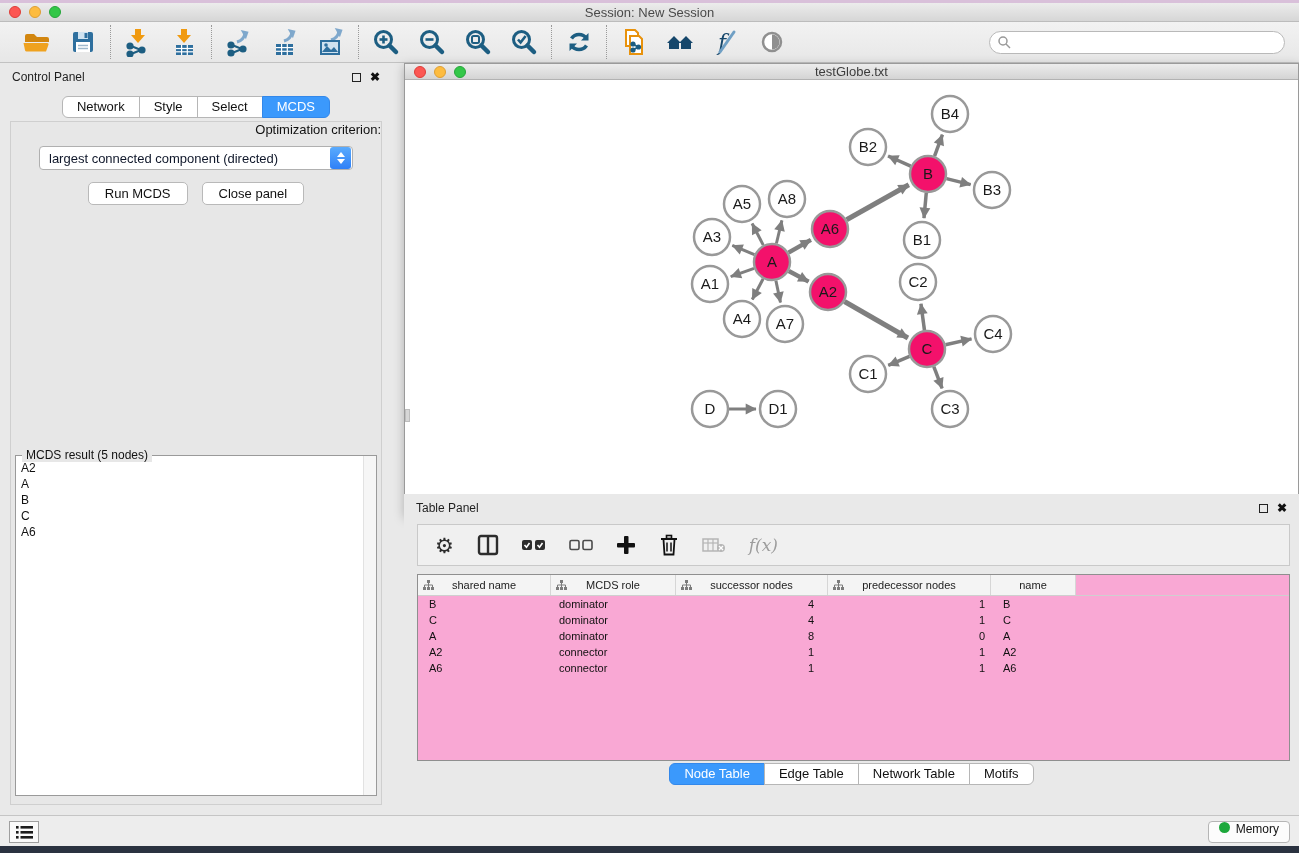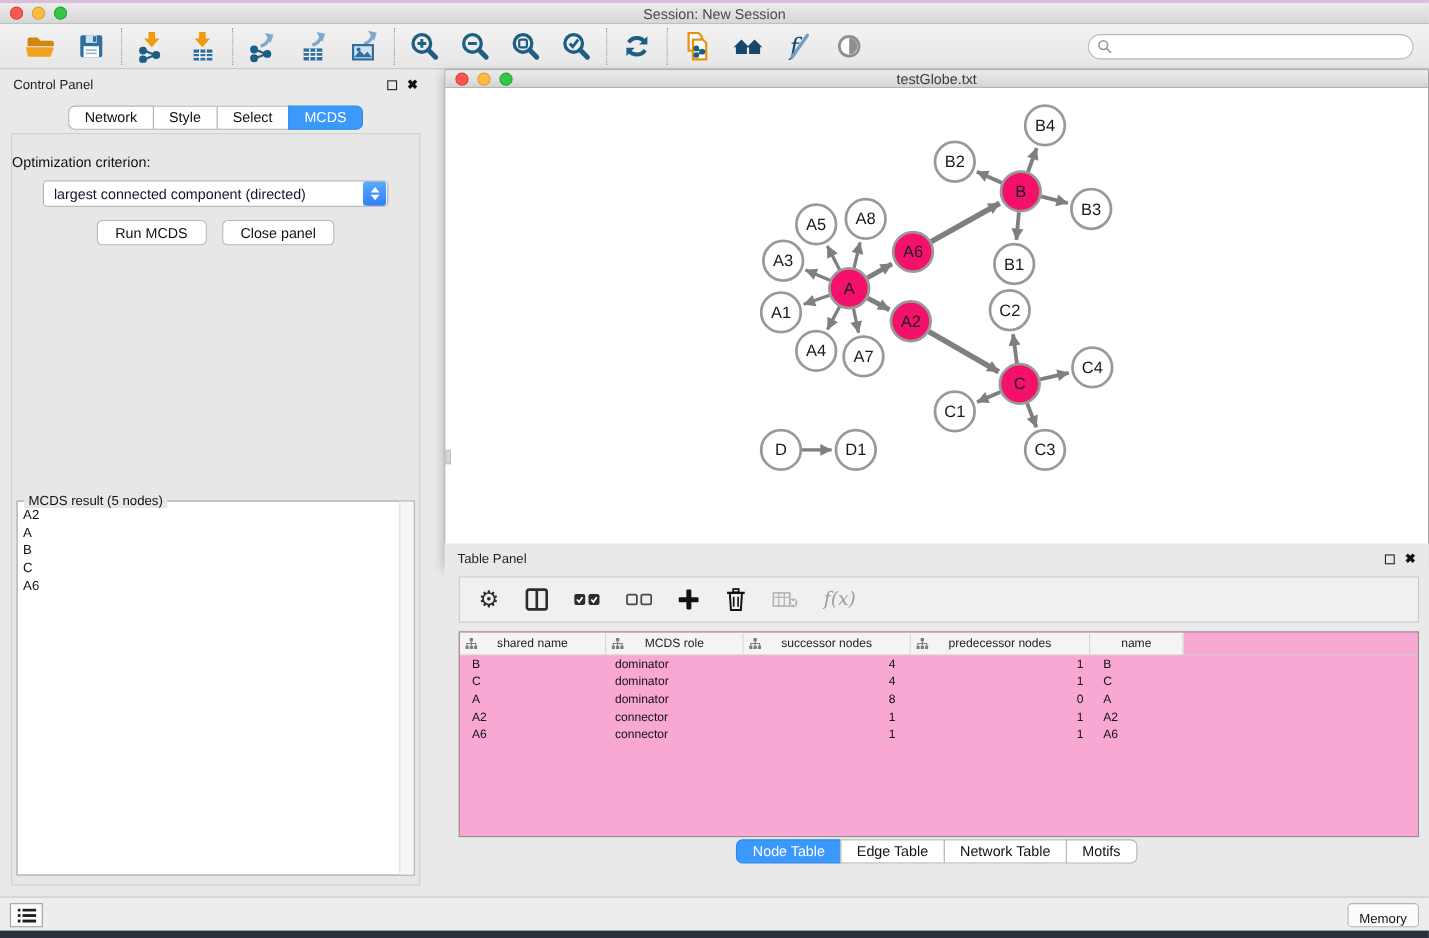--- a/index.html
+++ b/index.html
@@ -45,21 +45,21 @@
   .seg-tabs { display:flex; justify-content:center; }
   .seg-tab { height:22px; line-height:20px; padding:0 14px; background:#fff; border:1px solid #b6b6b6;
     font-size:13px; color:#111; margin-left:-1px; }
   .seg-tab:first-child { border-radius:6px 0 0 6px; margin-left:0; }
   .seg-tab:last-child { border-radius:0 6px 6px 0; }
   .seg-tab.active { background:#3b99fc; border-color:#3388ea; color:#fff; }
 
   .cp-tabs { position:absolute; left:0; right:0; top:33px; }
   .cp-content { position:absolute; left:10px; right:10px; top:58px; bottom:10px;
     background:#e7e7e7; border:1px solid #cfcfcf; }
-  .opt-label { text-align:left; font-size:13px; color:#111; margin-top:18px; }
+  .opt-label { text-align:right; font-size:13px; color:#111; }
   .dropdown { position:relative; width:314px; height:24px; margin:9px auto 0;
     background:#fff; border:1px solid #b0b0b0; border-radius:4px; display:flex; align-items:center; }
   .dropdown .dd-value { font-size:13px; color:#0f172a; padding-left:9px; flex:1;
     white-space:nowrap; overflow:hidden; }
   .dd-stepper { width:21px; height:22px; border-radius:3px; margin-right:1px;
     background:linear-gradient(#5aaBfd,#2f80f7); display:flex; flex-direction:column;
     align-items:center; justify-content:center; gap:2px; }
   .tri-up { width:0; height:0; border-left:4px solid transparent; border-right:4px solid transparent;
     border-bottom:5px solid #fff; }
   .tri-down { width:0; height:0; border-left:4px solid transparent; border-right:4px solid transparent;
@@ -112,21 +112,21 @@
   .c4{ padding-left:12px; }
 
   .tp-tabs { position:absolute; left:0; right:0; top:269px; }
 
   
   .status-bar { position:absolute; left:0; top:815px; width:100%; height:31px;
     background:#ededed; border-top:1px solid #c5c5c5; }
   .list-btn { position:absolute; left:9px; top:5px; width:30px; height:22px; background:#fafafa;
     border:1px solid #9f9f9f; display:flex; align-items:center; justify-content:center; }
   .memory-btn { position:absolute; right:9px; top:5px; height:22px; padding:0 10px; background:#fcfcfc;
-    border:1px solid #b5b5b5; border-radius:4px; display:flex; align-items:center; gap:6px; font-size:12px; color:#111;flex-direction:column; }
+    border:1px solid #b5b5b5; border-radius:4px; display:flex; align-items:flex-start; gap:6px; font-size:12px; color:#111; }
   .mem-dot { width:11px; height:11px; border-radius:50%; background:#1da83c; }
 </style>
 </head>
 <body>
 
 <div class="screen">
   <div class="desktop-top"></div>
 
   <div class="titlebar">
     <div class="title">Session: New Session</div>

